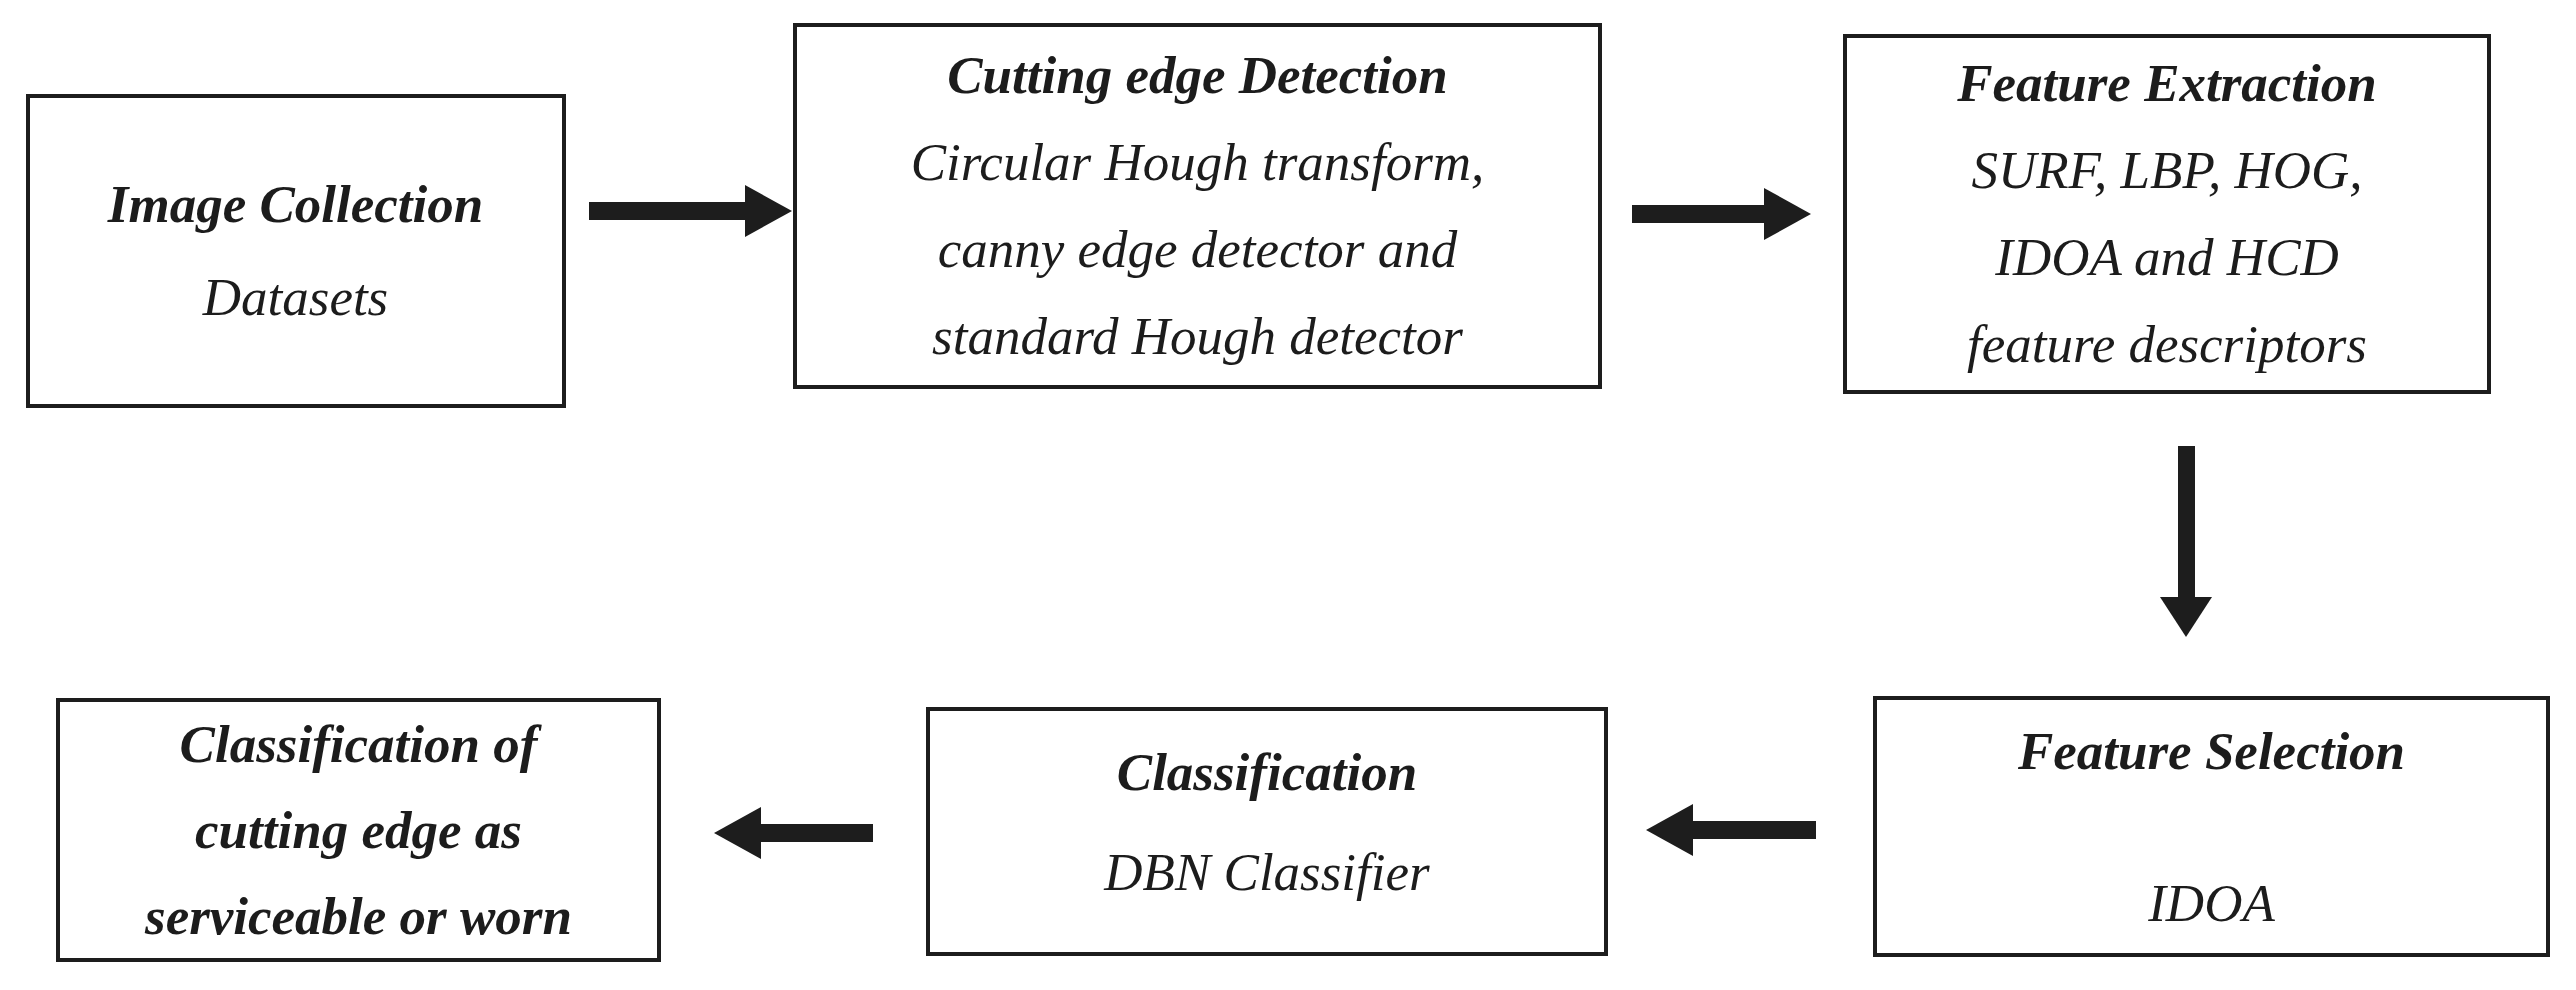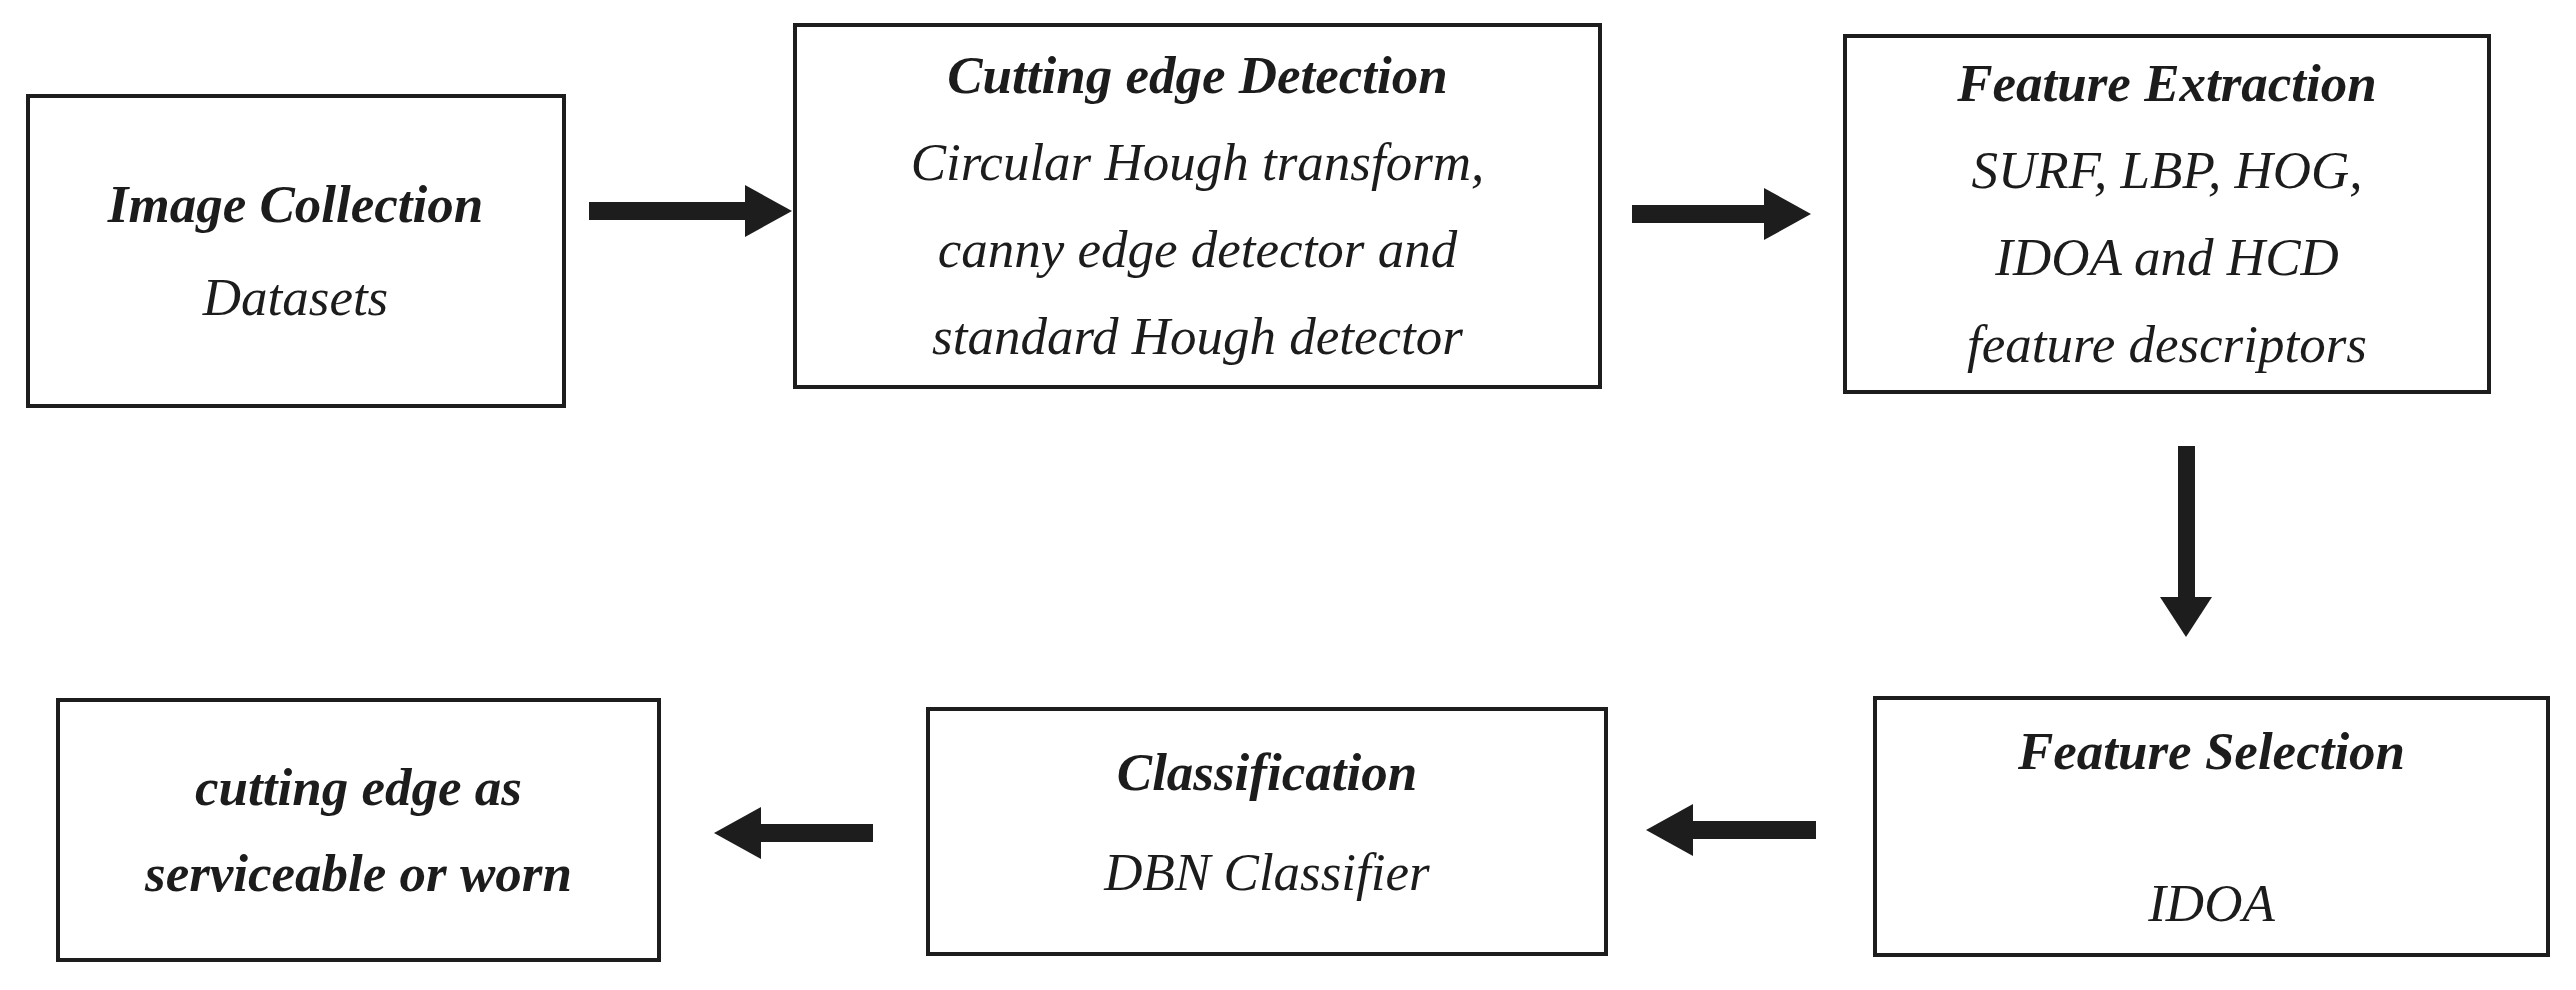--- a/index.html
+++ b/index.html
@@ -138,18 +138,19 @@
     <div class="fline ftitle">Classification</div>
     <div class="fline">DBN Classifier</div>
   </div>
 
   <div class="arrow" id="arrow-5">
     <div class="head"></div>
     <div class="shaft"></div>
   </div>
 
   <div class="fbox" id="box-final-classification">
+    <div class="fline ftitle">Classification of</div>
     <div class="fline">cutting edge as</div>
     <div class="fline">serviceable or worn</div>
   </div>
 
 </div>
 
 
 </body></html>

